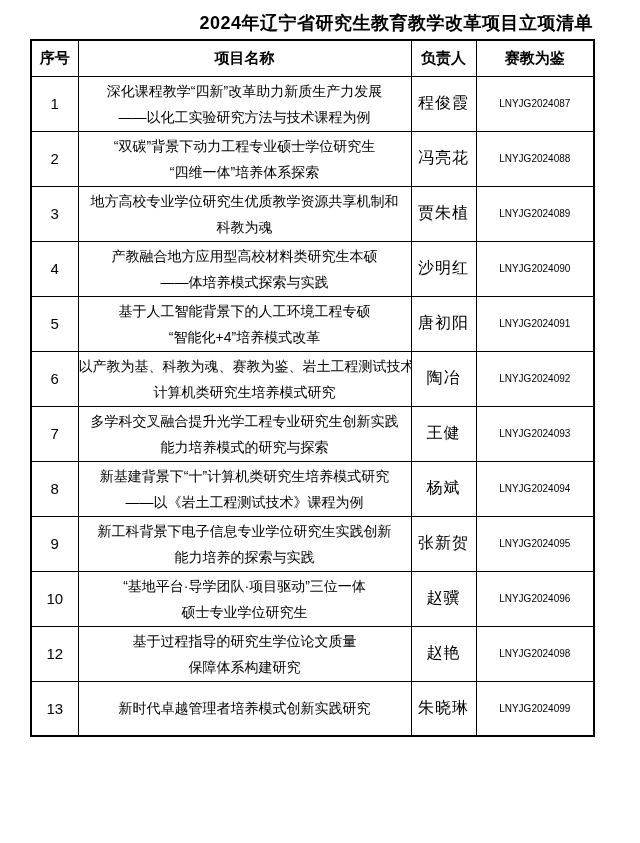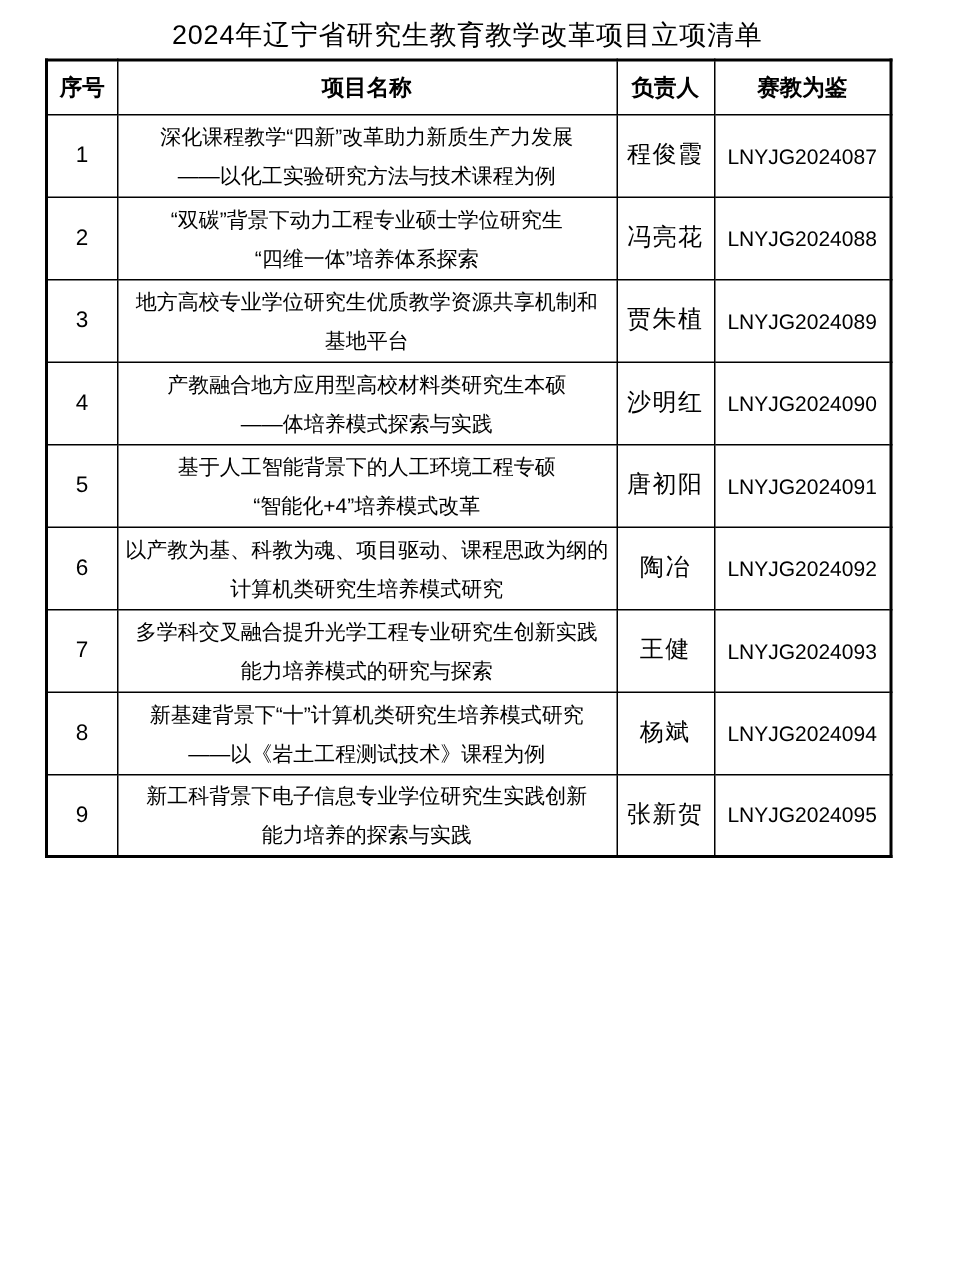--- a/index.html
+++ b/index.html
@@ -10,22 +10,22 @@
     color: #000000;
     font-family: "Liberation Sans", "DejaVu Sans", sans-serif;
     overflow: hidden;
   }
   .doc-title {
     width: 563px;
     margin: 0 0 0 30px;
     padding-top: 11px;
     height: 28px;
     font-size: 18px;
-    font-weight: 400;
-    text-align: center;
+    font-weight: 700;
+    text-align: right;
     letter-spacing: 0.5px;
     white-space: nowrap;
   }
   table.grid {
     margin-left: 30px;
     width: 563px;
     table-layout: fixed;
     border-collapse: collapse;
     border: 2px solid #000000;
   }
@@ -35,21 +35,21 @@
     text-align: center;
     vertical-align: middle;
     overflow: hidden;
   }
   table.grid thead tr { height: 36px; padding-left: 32px; }
   table.grid tbody tr { height: 55px; }
   th { font-size: 15px; font-weight: 700; }
   td.no-cell     { font-size: 15px; }
   td.name-cell   { font-size: 14px; line-height: 26px; }
   td.leader-cell { font-size: 16px; letter-spacing: 1px; }
-  td.code-cell   { font-size: 14px; }
+  td.code-cell   { font-size: 10px; }
   .name-line { white-space: nowrap; }
 </style>
 </head>
 <body>
 
 <div>
   <div class="doc-title">2024年辽宁省研究生教育教学改革项目立项清单</div>
 
   <table class="grid">
     <colgroup>
@@ -84,21 +84,21 @@
       <div class="name-line">“四维一体”培养体系探索</div>
     </td>
     <td class="leader-cell">冯亮花</td>
     <td class="code-cell">LNYJG2024088</td>
   </tr>
 
   <tr>
     <td class="no-cell">3</td>
     <td class="name-cell">
       <div class="name-line">地方高校专业学位研究生优质教学资源共享机制和</div>
-      <div class="name-line">基地平台</div>
+      <div class="name-line">科教为魂</div>
     </td>
     <td class="leader-cell">贾朱植</td>
     <td class="code-cell">LNYJG2024089</td>
   </tr>
 
   <tr>
     <td class="no-cell">4</td>
     <td class="name-cell">
       <div class="name-line">产教融合地方应用型高校材料类研究生本硕</div>
       <div class="name-line">——体培养模式探索与实践</div>
@@ -113,21 +113,21 @@
       <div class="name-line">基于人工智能背景下的人工环境工程专硕</div>
       <div class="name-line">“智能化+4”培养模式改革</div>
     </td>
     <td class="leader-cell">唐初阳</td>
     <td class="code-cell">LNYJG2024091</td>
   </tr>
 
   <tr>
     <td class="no-cell">6</td>
     <td class="name-cell">
-      <div class="name-line">以产教为基、科教为魂、项目驱动、课程思政为纲的</div>
+      <div class="name-line">以产教为基、科教为魂、赛教为鉴、岩土工程测试技术</div>
       <div class="name-line">计算机类研究生培养模式研究</div>
     </td>
     <td class="leader-cell">陶冶</td>
     <td class="code-cell">LNYJG2024092</td>
   </tr>
 
   <tr>
     <td class="no-cell">7</td>
     <td class="name-cell">
       <div class="name-line">多学科交叉融合提升光学工程专业研究生创新实践</div>
@@ -150,18 +150,45 @@
   <tr>
     <td class="no-cell">9</td>
     <td class="name-cell">
       <div class="name-line">新工科背景下电子信息专业学位研究生实践创新</div>
       <div class="name-line">能力培养的探索与实践</div>
     </td>
     <td class="leader-cell">张新贺</td>
     <td class="code-cell">LNYJG2024095</td>
   </tr>
 
+  <tr>
+    <td class="no-cell">10</td>
+    <td class="name-cell">
+      <div class="name-line">“基地平台·导学团队·项目驱动”三位一体</div>
+      <div class="name-line">硕士专业学位研究生</div>
+    </td>
+    <td class="leader-cell">赵骥</td>
+    <td class="code-cell">LNYJG2024096</td>
+  </tr>
 
 
+  <tr>
+    <td class="no-cell">12</td>
+    <td class="name-cell">
+      <div class="name-line">基于过程指导的研究生学位论文质量</div>
+      <div class="name-line">保障体系构建研究</div>
+    </td>
+    <td class="leader-cell">赵艳</td>
+    <td class="code-cell">LNYJG2024098</td>
+  </tr>
 
+  <tr>
+    <td class="no-cell">13</td>
+    <td class="name-cell">
+      <div class="name-line">新时代卓越管理者培养模式创新实践研究</div>
+
+    </td>
+    <td class="leader-cell">朱晓琳</td>
+    <td class="code-cell">LNYJG2024099</td>
+  </tr>
 </tbody>
   </table>
 </div>
 
 </body></html>

